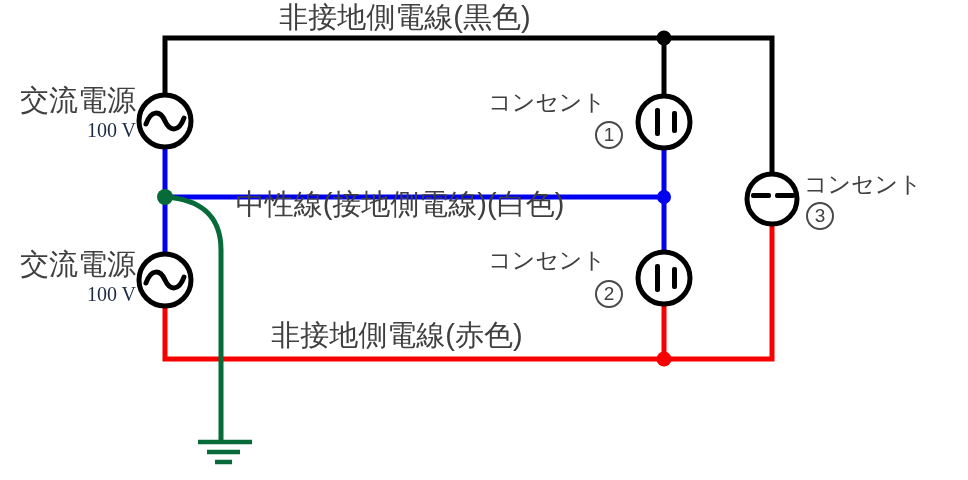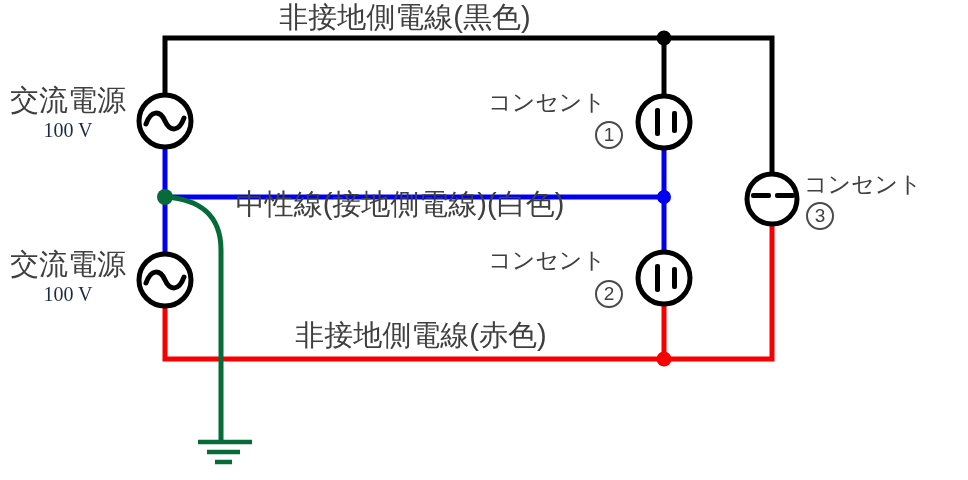--- a/index.html
+++ b/index.html
@@ -7,23 +7,23 @@
     position:relative;width:968px;height:480px;background:#ffffff;overflow:hidden;
     font-family:"Liberation Sans","DejaVu Sans",sans-serif;
   }
   .stage svg{position:absolute;left:0;top:0;}
   .lbl{
     position:absolute;color:var(--label-text,#3f3f3f);
     font-size:29px;line-height:1.12;white-space:nowrap;
   }
   #lbl-black  {left:250px;top:1px;width:310px;text-align:center;}
   #lbl-neutral{left:190px;top:158px;width:420px;text-align:center;margin-top:30px;}
-  #lbl-red    {left:266px;top:319px;width:310px;text-align:center;}
+  #lbl-red    {left:242px;top:319px;width:310px;text-align:center;}
   #lbl-ground {left:258px;top:436px;}
-  .src-label{position:absolute;left:0;width:136px;text-align:center;color:var(--label-text,#3f3f3f);font-size:29px;line-height:1.0;}
+  .src-label{position:absolute;left:0;width:136px;text-align:right;color:var(--label-text,#3f3f3f);font-size:29px;line-height:1.0;}
   #src1-label{top:86px;}
   #src2-label{top:250px;}
   .voltage{
     display:block;margin-top:5px;
     font-family:"Liberation Serif","DejaVu Serif",serif;
     color:var(--voltage-text,#1c2b45);font-size:20px;line-height:1.0;
   }
   .outlet-label{position:absolute;color:var(--label-text,#3f3f3f);font-size:23px;line-height:1.0;white-space:nowrap;}
   #outlet1-label{left:466px;top:91px;width:162px;text-align:center;}
   #outlet2-label{left:466px;top:249px;width:162px;text-align:center;}

